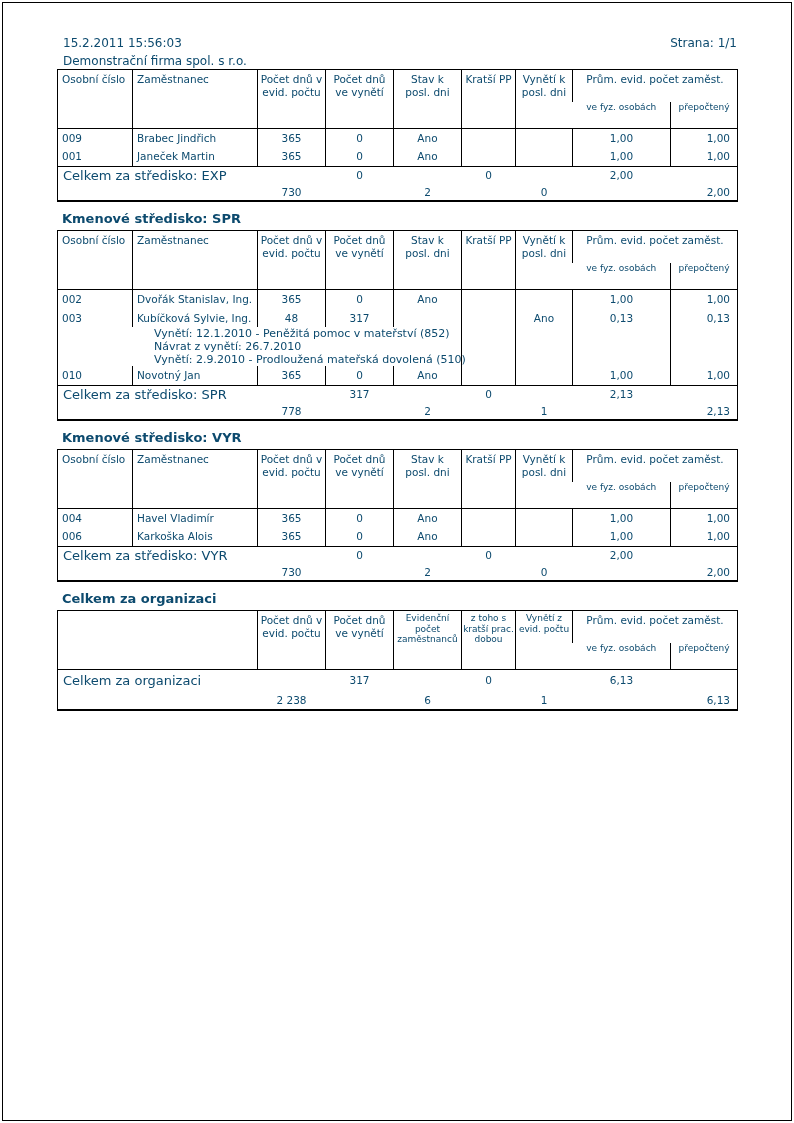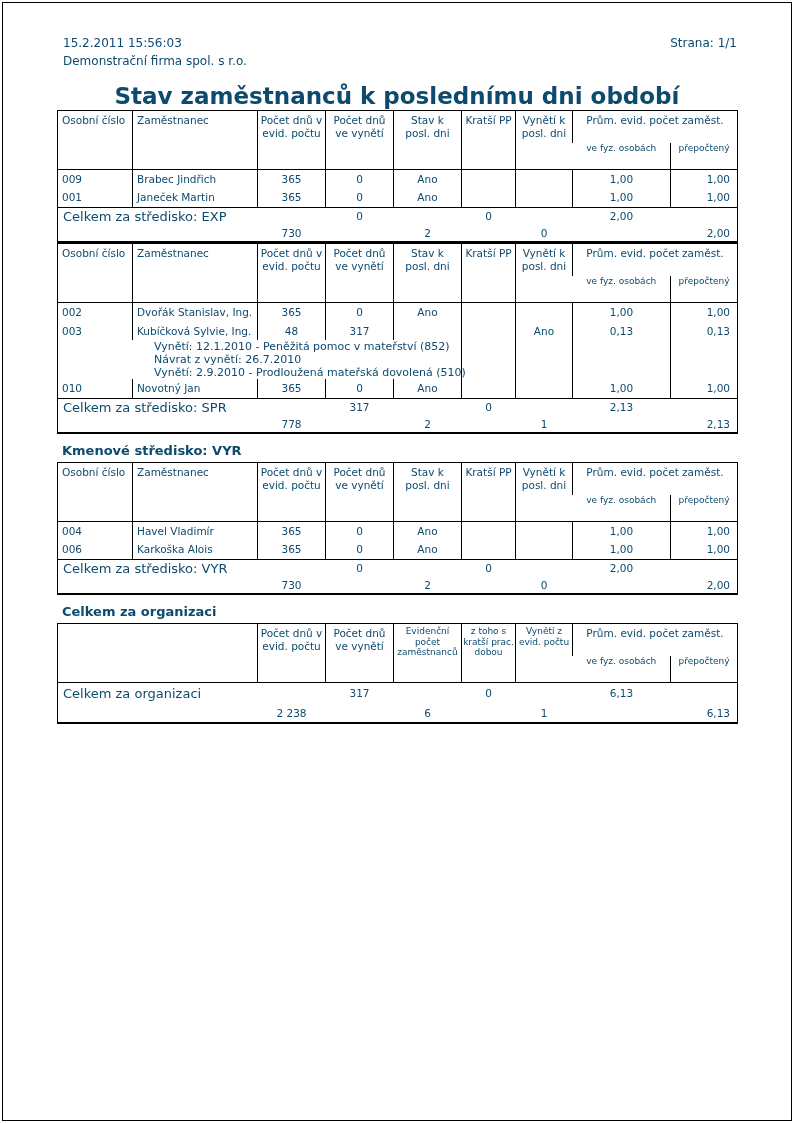--- a/index.html
+++ b/index.html
@@ -69,21 +69,20 @@
 
 <div class="page">
   <div class="frame"></div>
 
   <div class="report-header">
     <span>15.2.2011 15:56:03</span>
     <span>Strana: 1/1</span>
   </div>
   <div class="company">Demonstrační firma spol. s r.o.</div>
 
-  <h1 class="report-title">Stav zaměstnanců k poslednímu dni období</h1>
 
   <div class="report-body">
       <div class="section">
         <table class="rpt rpt-employee">
           <colgroup>
             <col style="width: 75px;">
             <col style="width: 125px;">
             <col style="width: 68px;">
             <col style="width: 68px;">
             <col style="width: 68px;">
@@ -153,20 +152,21 @@
               <td class="tv">2</td>
               <td class="tv"></td>
               <td class="tv">0</td>
               <td class="tv"></td>
               <td class="tv r">2,00</td>
             </tr>
           </tfoot>
         </table>
       </div>
       <div class="section">
+        <div class="section-title">Kmenové středisko: SPR</div>
         <table class="rpt rpt-employee">
           <colgroup>
             <col style="width: 75px;">
             <col style="width: 125px;">
             <col style="width: 68px;">
             <col style="width: 68px;">
             <col style="width: 68px;">
             <col style="width: 54px;">
             <col style="width: 57px;">
             <col style="width: 98px;">

